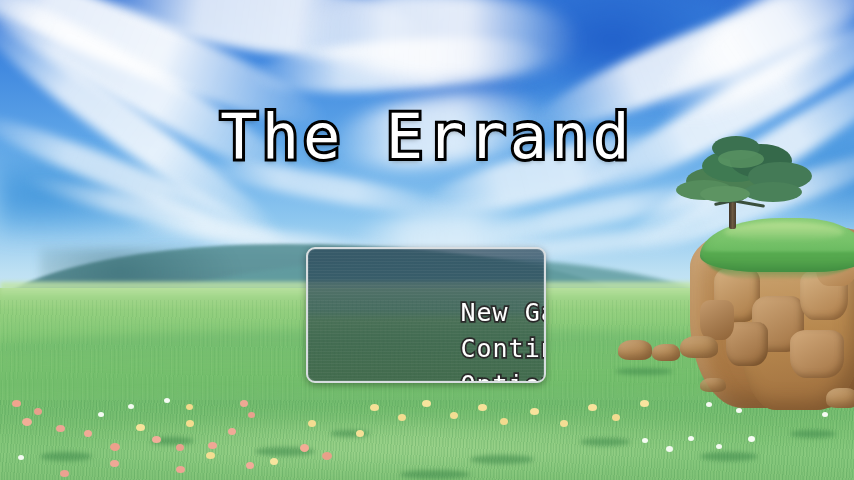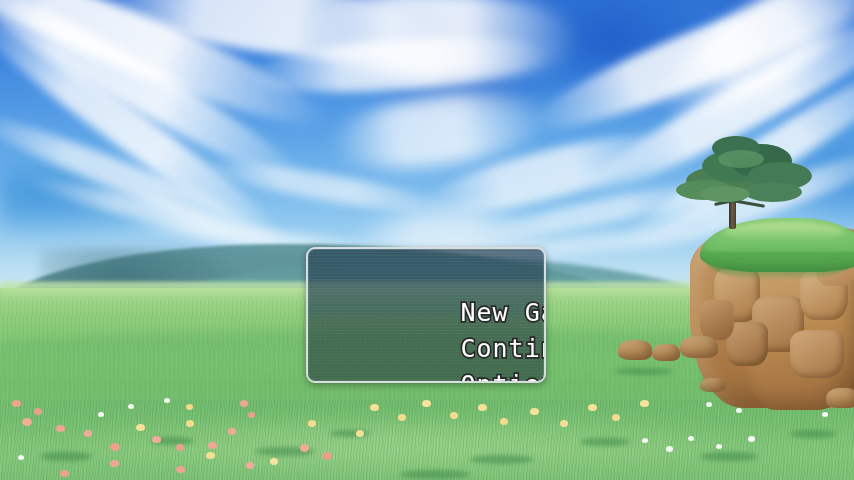--- a/index.html
+++ b/index.html
@@ -457,20 +457,21 @@
   <div class="tree-canopy" style="left:712px; top:136px; width:48px; height:24px; background:#3b7150;"></div>
   <div class="tree-canopy" style="left:700px; top:186px; width:50px; height:16px; background:#5d9462;"></div>
   <div class="tree-canopy" style="left:718px; top:150px; width:46px; height:18px; background:#5f9a66; opacity:.7;"></div>
 
   <div class="ground-rock" style="left:618px; top:340px; width:34px; height:20px;"></div>
   <div class="ground-rock" style="left:652px; top:344px; width:28px; height:17px;"></div>
   <div class="ground-rock" style="left:680px; top:336px; width:38px; height:22px;"></div>
   <div class="ground-rock" style="left:826px; top:388px; width:32px; height:20px;"></div>
   <div class="ground-rock" style="left:700px; top:378px; width:26px; height:14px; opacity:.85;"></div>
 
+  <div class="title">The Errand</div>
 
   <div class="window">
     <div class="menu-list">
 
       <div class="menu-item selected">
         <span>New Game</span>
       </div>
 
       <div class="menu-item">
         <span>Continue</span>

